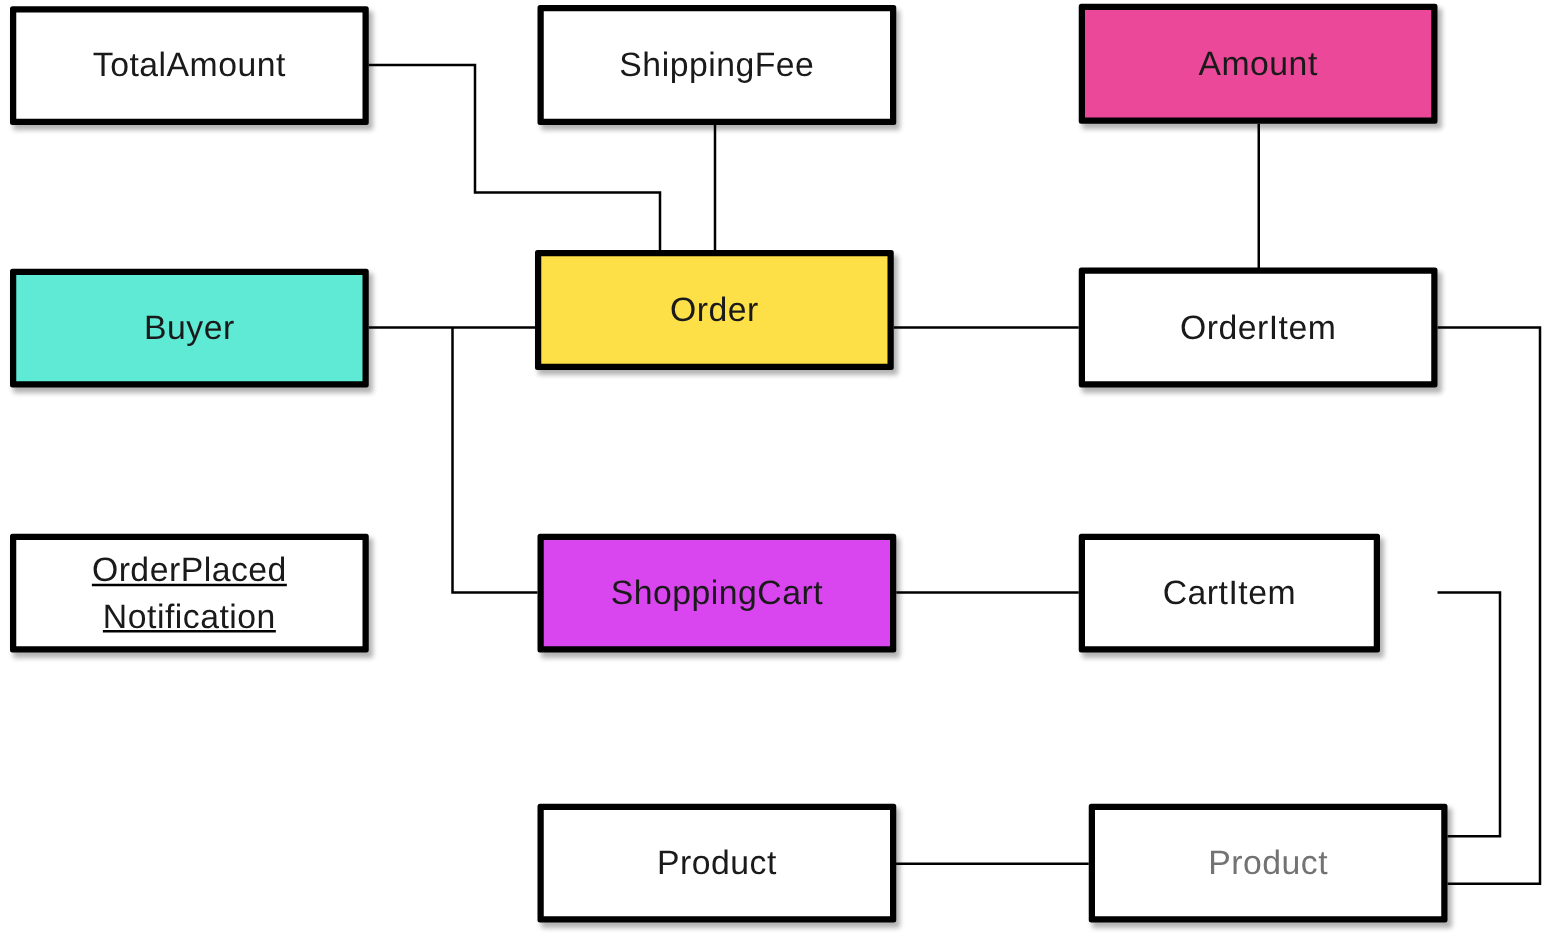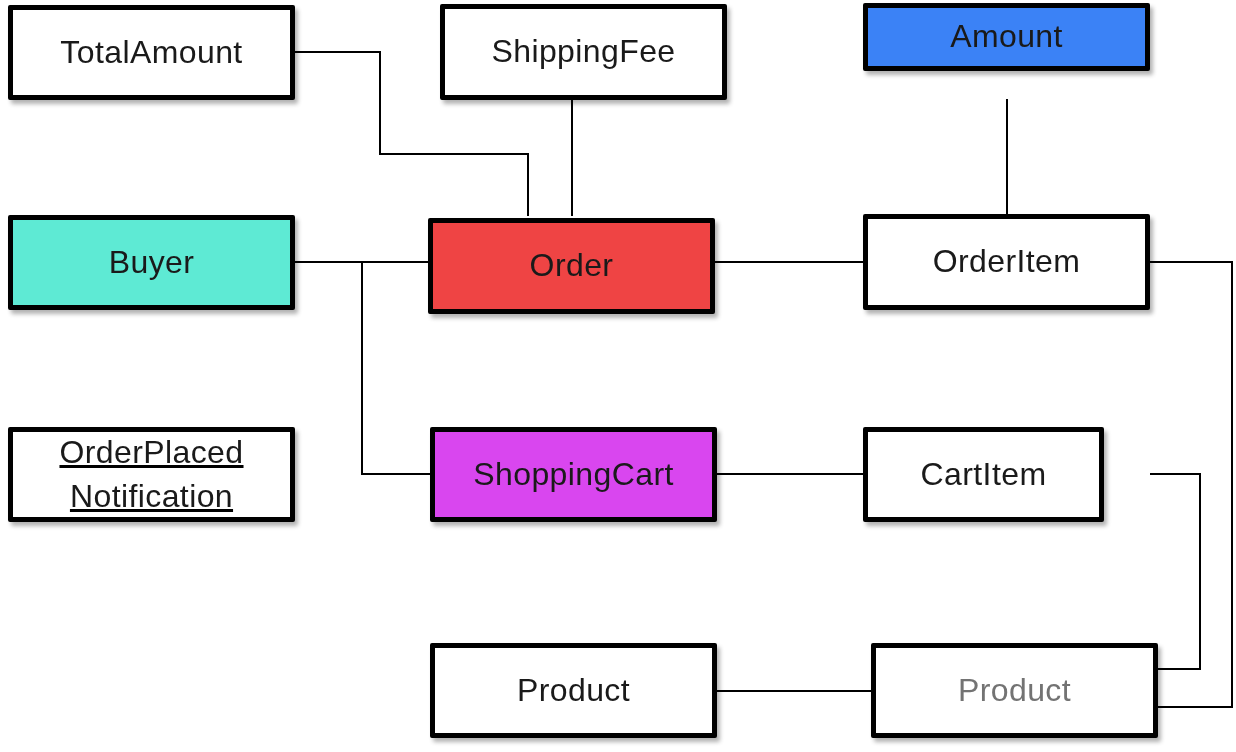--- a/index.html
+++ b/index.html
@@ -34,21 +34,21 @@
     box-sizing: border-box;
     background: #ffffff;
     border: 5px solid #000000;
     border-radius: 2px;
     box-shadow: 3px 4px 4px rgba(0,0,0,0.30);
     display: flex;
     align-items: center;
     justify-content: center;
   }
   .node-label {
-    font-size: 32px;
+    font-size: 27px;
     line-height: 1.35;
     color: #1a1a1a;
     letter-spacing: 0.4px;
     text-align: center;
     white-space: pre-line;
     user-select: none;
   }
 </style>
 </head>
 <body>
@@ -63,30 +63,30 @@
       <polyline points="715,262 863,262" stroke="#000000" stroke-width="2"></polyline>
       <polyline points="717,474 863,474" stroke="#000000" stroke-width="2"></polyline>
       <polyline points="1150,474 1200,474 1200,669 1158,669" stroke="#000000" stroke-width="2"></polyline>
       <polyline points="1150,262 1232,262 1232,707 1158,707" stroke="#000000" stroke-width="2"></polyline>
       <polyline points="715,691 871,691" stroke="#000000" stroke-width="2"></polyline>
     </svg>
   <div id="node-layer">
       <div class="node" style="left: 8px; top: 5px; width: 287px; height: 95px; background: rgb(255, 255, 255); border-color: rgb(0, 0, 0);">
         <span class="node-label" style="color: rgb(26, 26, 26);">TotalAmount</span>
       </div>
-      <div class="node" style="left: 440px; top: 4px; width: 287px; height: 96px; background: rgb(255, 255, 255); border-color: rgb(0, 0, 0);">
+      <div class="node" style="left: 430px; top: 4px; width: 287px; height: 96px; background: rgb(255, 255, 255); border-color: rgb(0, 0, 0);">
         <span class="node-label" style="color: rgb(26, 26, 26);">ShippingFee</span>
       </div>
-      <div class="node" style="left: 863px; top: 3px; width: 287px; height: 68px; background: #3b82f6; border-color: rgb(0, 0, 0);">
+      <div class="node" style="left: 863px; top: 3px; width: 287px; height: 96px; background: #ec4899; border-color: rgb(0, 0, 0);">
         <span class="node-label" style="color: rgb(26, 26, 26);">Amount</span>
       </div>
       <div class="node" style="left: 8px; top: 215px; width: 287px; height: 95px; background: #5eead4; border-color: rgb(0, 0, 0);">
         <span class="node-label" style="color: rgb(26, 26, 26);">Buyer</span>
       </div>
-      <div class="node" style="left: 428px; top: 218px; width: 287px; height: 96px; background: #ef4444; border-color: rgb(0, 0, 0);">
+      <div class="node" style="left: 428px; top: 200px; width: 287px; height: 96px; background: #fde047; border-color: rgb(0, 0, 0);">
         <span class="node-label" style="color: rgb(26, 26, 26);">Order</span>
       </div>
       <div class="node" style="left: 863px; top: 214px; width: 287px; height: 96px; background: rgb(255, 255, 255); border-color: rgb(0, 0, 0);">
         <span class="node-label" style="color: rgb(26, 26, 26);">OrderItem</span>
       </div>
       <div class="node" style="left: 8px; top: 427px; width: 287px; height: 95px; background: rgb(255, 255, 255); border-color: rgb(0, 0, 0); text-decoration: underline;">
         <span class="node-label" style="color: rgb(26, 26, 26);">OrderPlaced
 Notification</span>
       </div>
       <div class="node" style="left: 430px; top: 427px; width: 287px; height: 95px; background: #d946ef; border-color: rgb(0, 0, 0);">

